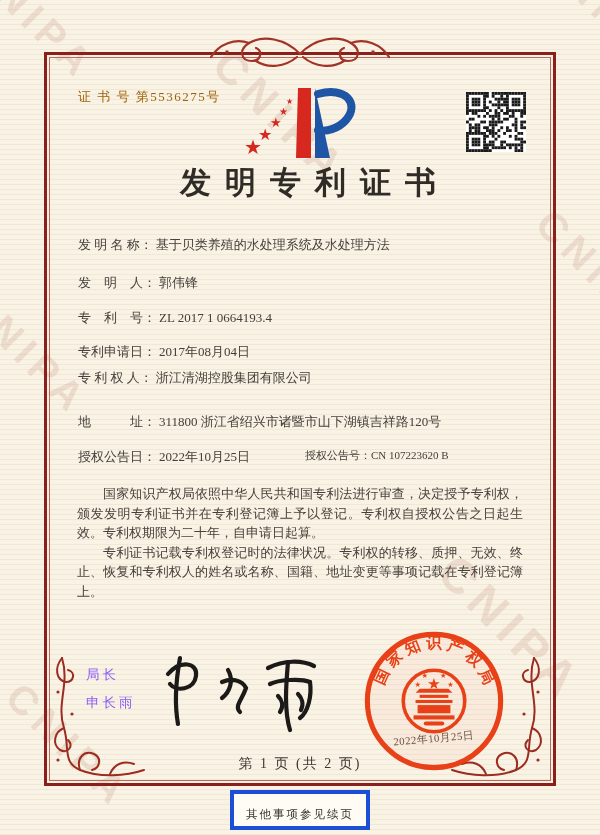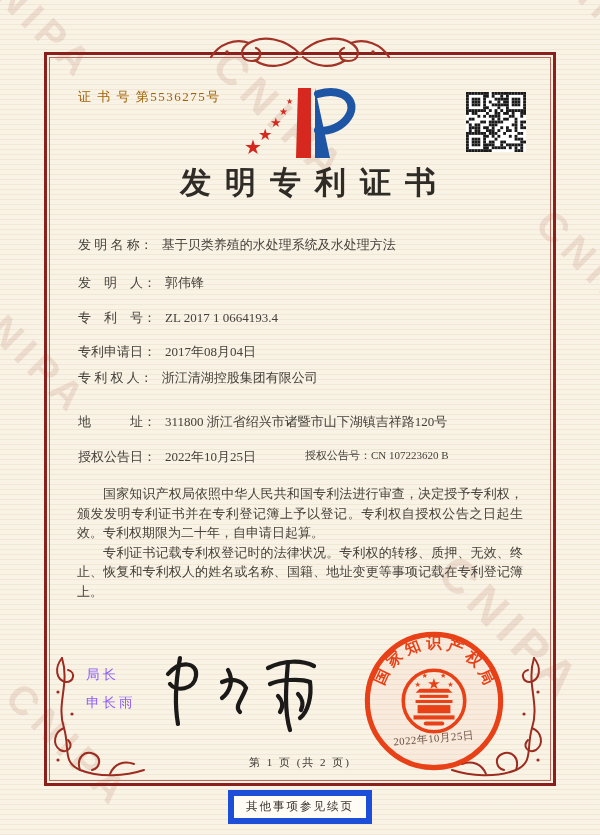--- a/index.html
+++ b/index.html
@@ -29,39 +29,39 @@
   .orn{position:absolute;z-index:3;}
   .cert-no{position:absolute;left:78px;top:88px;z-index:3;
     font-size:13px;letter-spacing:1.5px;color:#a16207;}
   .logo{position:absolute;left:238px;top:84px;z-index:3;}
   .qr{position:absolute;left:466px;top:92px;z-index:3;}
   .title{position:absolute;left:0;top:162px;width:100%;z-index:3;
     text-align:center;font-size:31px;font-weight:bold;
     letter-spacing:14px;text-indent:14px;color:#2f2b26;padding-left:8px;}
   .row{position:absolute;left:78px;z-index:3;font-size:13px;
     white-space:nowrap;color:#44403a;}
-  .row .lbl{margin-right:9px;}
+  .row .lbl{margin-right:3px;}
   .row2{position:absolute;left:305px;z-index:3;font-size:11px;
     white-space:nowrap;color:#44403a;}
   .body-text{position:absolute;left:77px;top:484px;width:446px;z-index:3;
     font-size:13px;line-height:19.5px;text-align:justify;color:#46413a;}
   .body-text p{margin:0;text-indent:2em;}
   .director{position:absolute;left:86px;top:661px;z-index:3;
     font-family:"Liberation Sans","DejaVu Sans",sans-serif;
     font-size:13.5px;letter-spacing:3px;line-height:28px;color:#8b5cf6;}
   .signature{position:absolute;left:150px;top:640px;z-index:4;}
   .seal{position:absolute;left:352px;top:619px;z-index:5;opacity:0.95;}
   .seal-char{fill:#e8380d;font-size:15px;font-weight:bold;
     text-anchor:middle;dominant-baseline:middle;
     font-family:"Liberation Serif","DejaVu Serif",serif;}
   .page-info{position:absolute;left:0;top:755px;width:100%;z-index:3;
-    text-align:center;font-size:11px;letter-spacing:2px;color:#3c3630;}
+    text-align:center;font-size:14px;letter-spacing:2px;color:#3c3630;}
   .cont-box{position:absolute;left:50%;top:790px;transform:translateX(-50%);
-    z-index:3;border:6px solid #1d4ed8;background:rgba(255,253,246,0.9);
-    padding:3px 12px 4px;font-size:11.5px;letter-spacing:2px;color:#3c3630;
+    z-index:3;border:4px solid #1d4ed8;background:rgba(255,253,246,0.9);
+    padding:13px 12px 4px;font-size:11.5px;letter-spacing:2px;color:#3c3630;
     white-space:nowrap;}
 </style>
 </head>
 <body>
 
 <div class="wm" style="left:-45px;top:-5px;font-size:40px">CNIPA</div>
 <div class="wm" style="left:196px;top:92px;font-size:44px">CNIPA</div>
 <div class="wm" style="left:512px;top:-28px;font-size:40px">CNIPA</div>
 <div class="wm" style="left:-52px;top:330px;font-size:40px">CNIPA</div>
 <div class="wm" style="left:520px;top:250px;font-size:40px">CNIPA</div>

